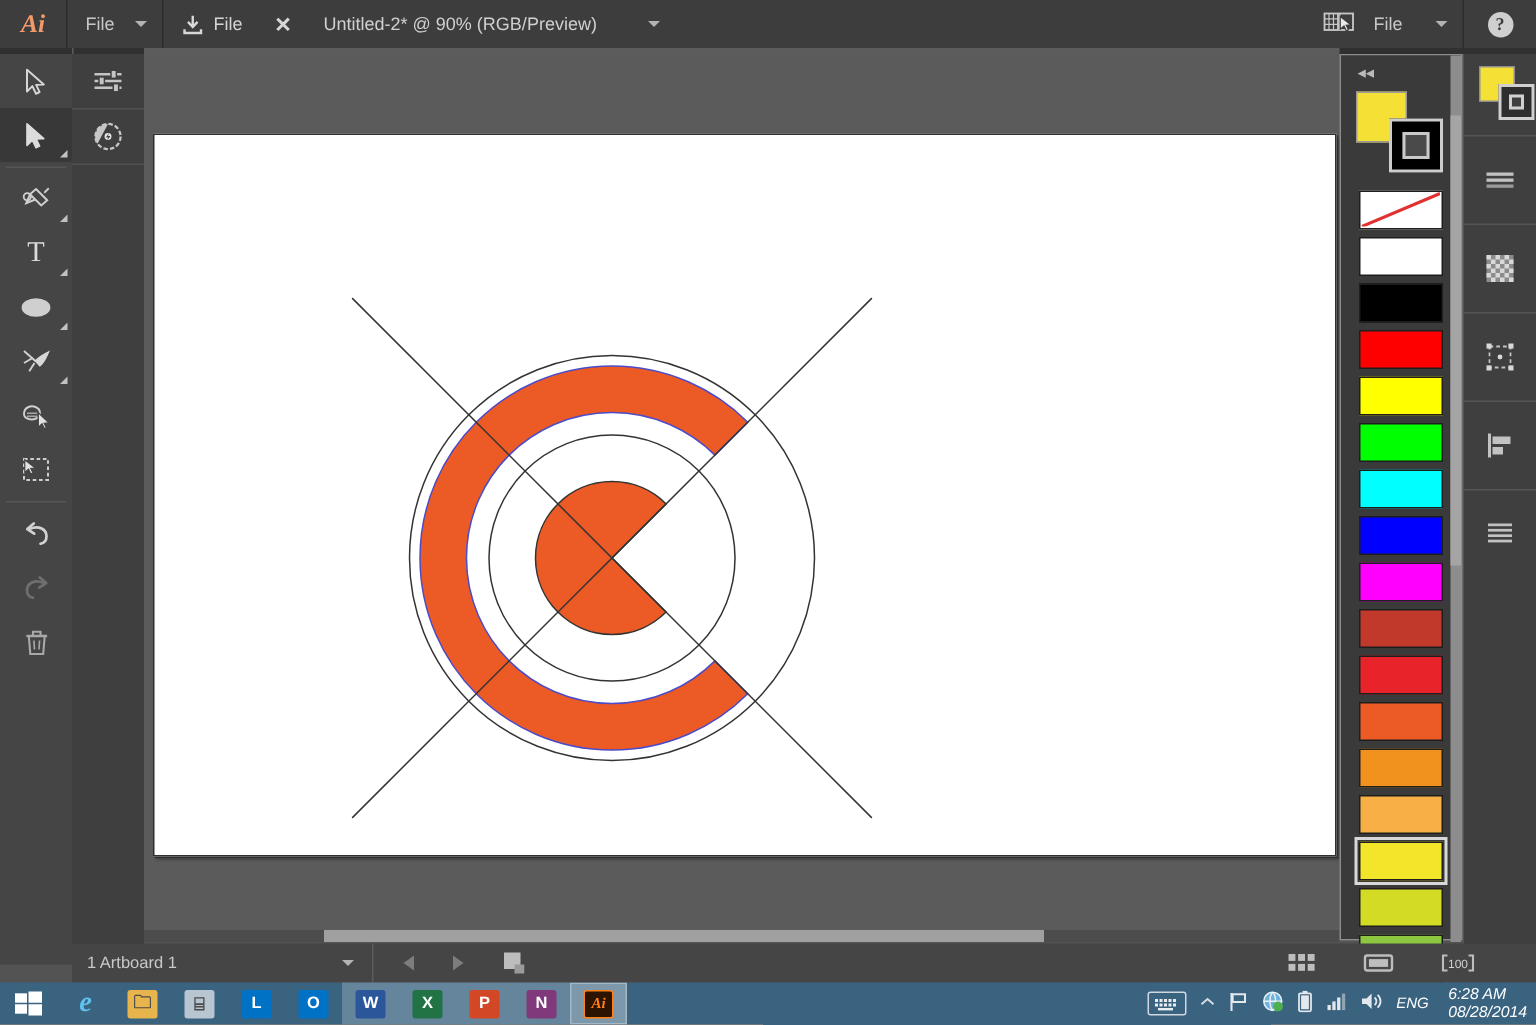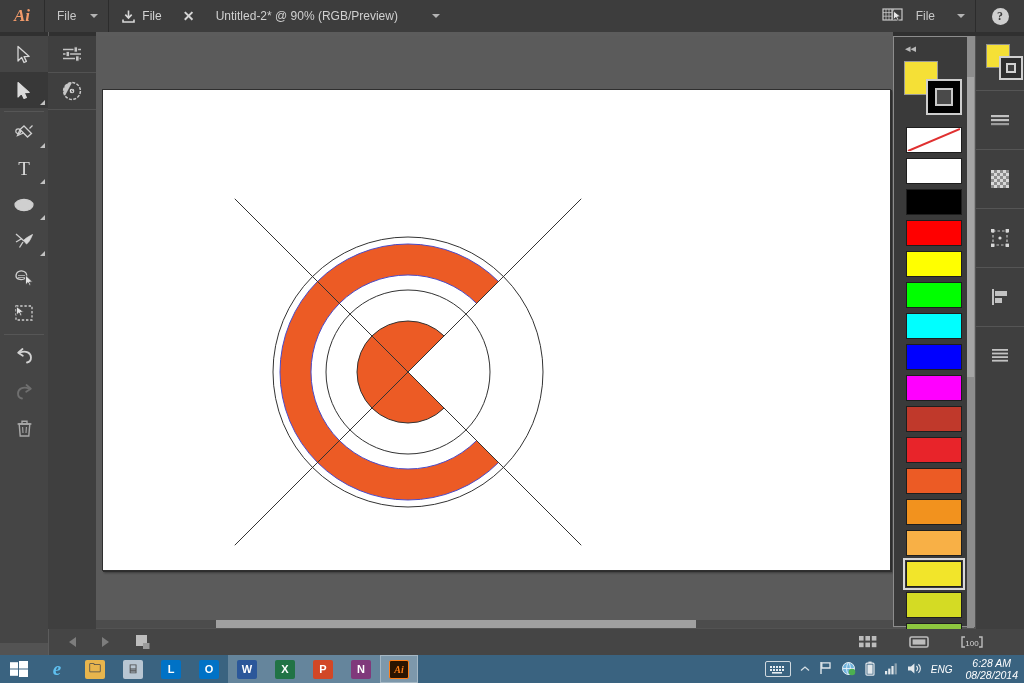--- a/index.html
+++ b/index.html
@@ -222,21 +222,21 @@
   .tbapp.open { background: rgba(255,255,255,.22); }
   .tbapp.active { background: rgba(255,255,255,.34); box-shadow: inset 0 0 0 1px rgba(255,255,255,.3); }
   .tray {
     margin-left: auto; display: flex; align-items: center; gap: 9px; padding-right: 6px;
     color: #ffffff; font-size: 10px; font-style: italic;
   }
   .tray-kb {
     width: 26px; height: 16px; border: 1px solid #cfd8de; border-radius: 2px;
     display: flex; align-items: center; justify-content: center;
   }
-  .clock { text-align: center; line-height: 12px; font-size: 10.5px; padding-left: 4px; }
+  .clock { text-align: left; line-height: 12px; font-size: 10.5px; padding-left: 4px; }
   .office-ico {
     width: 20px; height: 19px; border-radius: 2px;
     display: flex; align-items: center; justify-content: center;
     color: #fff; font-size: 11px; font-weight: bold;
     font-family: "Liberation Sans", sans-serif;
   }
 </style>
 </head>
 <body>
 
@@ -512,20 +512,24 @@
       <svg width="22" height="18" viewBox="0 0 22 18">
         <rect x="3" y="2" width="16" height="1.8" fill="#c2c2c2"></rect>
         <rect x="3" y="5.6" width="16" height="1.8" fill="#c2c2c2"></rect>
         <rect x="3" y="9.2" width="16" height="1.8" fill="#c2c2c2"></rect>
         <rect x="3" y="12.8" width="16" height="1.8" fill="#c2c2c2"></rect>
       </svg>
     </div>
   </div>
 
   <div class="statusbar">
+    <div class="sb-art">
+      <span>1 Artboard 1</span>
+      <span class="caret"></span>
+    </div>
     <div class="sb-div"></div>
     <div class="sb-nav">
       <span class="arrow-l"></span>
       <span class="arrow-r"></span>
       <svg width="16" height="16" viewBox="0 0 16 16">
         <rect x="1" y="1" width="11" height="11" fill="#bdbdbd"></rect>
         <path d="M8 9 L14.5 9 L14.5 15 L8 15 Z" fill="#9a9a9a"></path>
       </svg>
     </div>
     <div class="sb-right">

